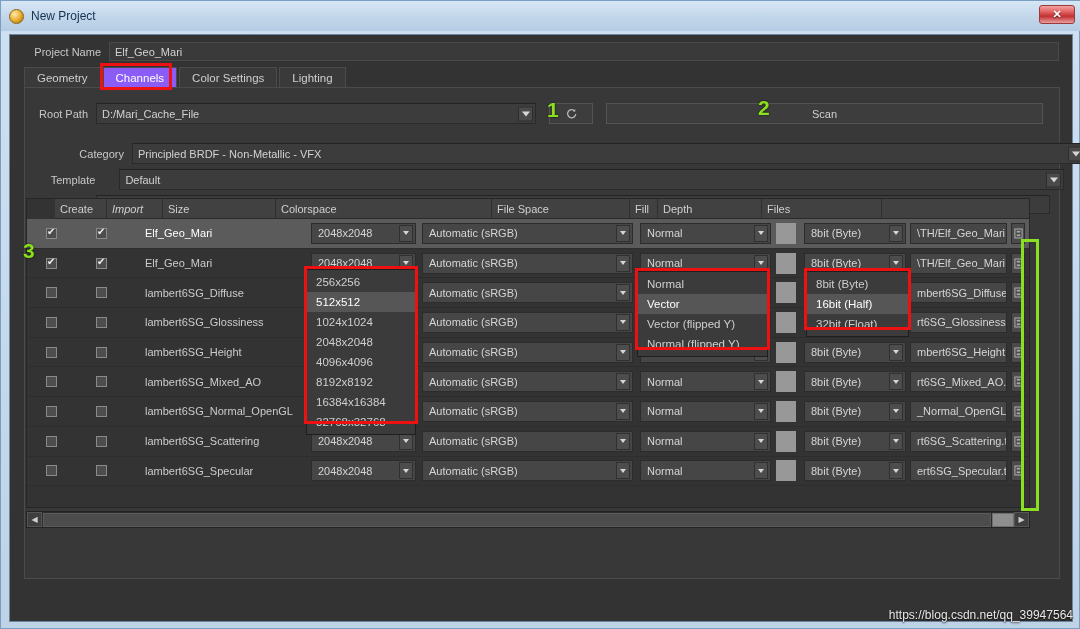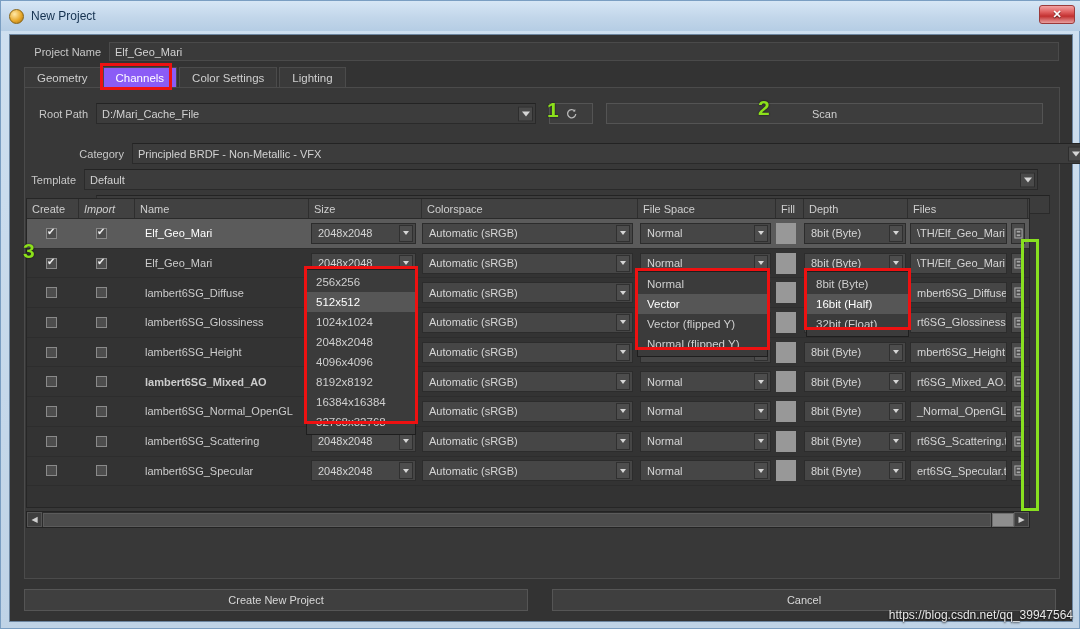--- a/index.html
+++ b/index.html
@@ -107,20 +107,21 @@
     position: absolute; left: 16px; top: 163px;
     width: 1004px; height: 310px;
     background: #333333;
     border: 1px solid #262626;
     overflow: hidden;
   }
   .thead {
     display: flex; height: 20px;
     background: #414141;
     border-bottom: 1px solid #2a2a2a;
+    margin-left: 28px;
   }
   .th {
     color: #cfcfcf; font-size: 11px;
     display: flex; align-items: center; padding-left: 5px;
     border-right: 1px solid #2e2e2e;
     height: 100%;
     user-select: none;
   }
   .tr {
     display: flex; height: 29.7px; align-items: center;
@@ -289,38 +290,37 @@
     </div>
 
     <div class="row-line" style="position:absolute;left:16px;top:108px;width:1030px;margin-left:36px;">
       <div class="label" style="width:62px;">Category</div>
       <div class="field combo" style="width:954px;margin-left:8px;height:21px;">
         <span>Principled BRDF  -  Non-Metallic  -  VFX</span>
         <span class="combo-arrow"></span>
       </div>
     </div>
 
-    <div class="row-line" style="position:absolute;left:4px;top:134px;width:1030px;">
+    <div class="row-line" style="position:absolute;left:24px;top:134px;width:1030px;">
       <div class="label" style="width:62px;">Template</div>
-      <div class="field combo" style="width:954px;margin-left:8px;height:21px;">
+      <div class="field combo" style="width:954px;margin-left:24px;height:21px;">
         <span>Default</span>
         <span class="combo-arrow"></span>
       </div>
     </div>
 
     <div class="row-line" style="position:absolute;left:16px;top:160px;width:1030px;">
       <div class="label" style="width:62px;">Prefix</div>
       <div class="field" style="width:954px;margin-left:8px;height:19px;"></div>
     </div>
 
     <div class="table-wrap">
       <div class="thead">
         <div class="th" style="width:52px;">Create</div>
         <div class="th" style="width:56px;font-style:italic;">Import</div>
-        <div class="th" style="width:174px;">Name</div>
         <div class="th" style="width:113px;">Size</div>
         <div class="th" style="width:216px;">Colorspace</div>
         <div class="th" style="width:138px;">File Space</div>
         <div class="th" style="width:28px;">Fill</div>
         <div class="th" style="width:104px;">Depth</div>
         <div class="th" style="width:120px;text-align:center;">Files</div>
       </div>
       <div id="tbody">
           <div class="tr selected">
             <div class="td" style="width: 52px;">
@@ -572,21 +572,21 @@
               </span>
             </div>
           </div>
           <div class="tr">
             <div class="td" style="width: 52px;">
               <span class="chk " style="margin-left:19px"></span>
             </div>
             <div class="td" style="width: 56px;">
               <span class="chk " style="margin-left:17px"></span>
             </div>
-            <div class="td" style="width: 174px; font-weight: bold;">
+            <div class="td" style="width: 174px;">
               <span class="cell-name">lambert6SG_Mixed_AO</span>
             </div>
             <div class="td" style="width: 113px;">
               <span class="cellbox" style="width:105px;margin-left:2px">
                 <span>2048x2048</span>
                 <span class="arr"></span>
               </span>
             </div>
             <div class="td" style="width: 216px;">
               <span class="cellbox" style="width:211px">
@@ -775,24 +775,20 @@
         </div>
     </div>
 
     <div class="hscroll">
       <div class="scroll-btn">◀</div>
       <div class="scroll-thumb"></div>
       <div class="scroll-gap"></div>
       <div class="scroll-btn">▶</div>
     </div>
 
-    <div class="footer">
-      <div class="fbtn" style="width:504px;">Create New Project</div>
-      <div class="fbtn" style="width:504px;margin-left:24px;">Cancel</div>
-    </div>
   </div>
 
   <div class="popup" id="pop-size" style="left:305px;top:268px;width:110px;">
       <div class="popup-item">256x256</div>
       <div class="popup-item sel">512x512</div>
       <div class="popup-item">1024x1024</div>
       <div class="popup-item">2048x2048</div>
       <div class="popup-item">4096x4096</div>
       <div class="popup-item">8192x8192</div>
       <div class="popup-item">16384x16384</div>

